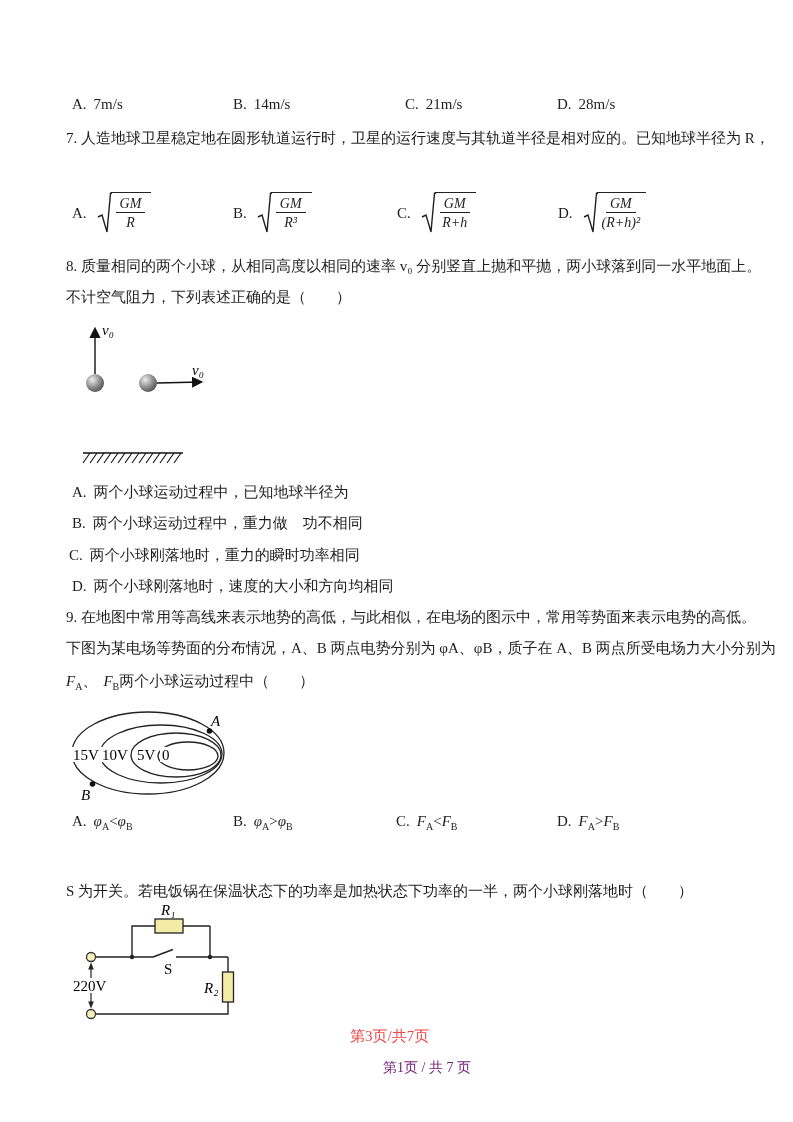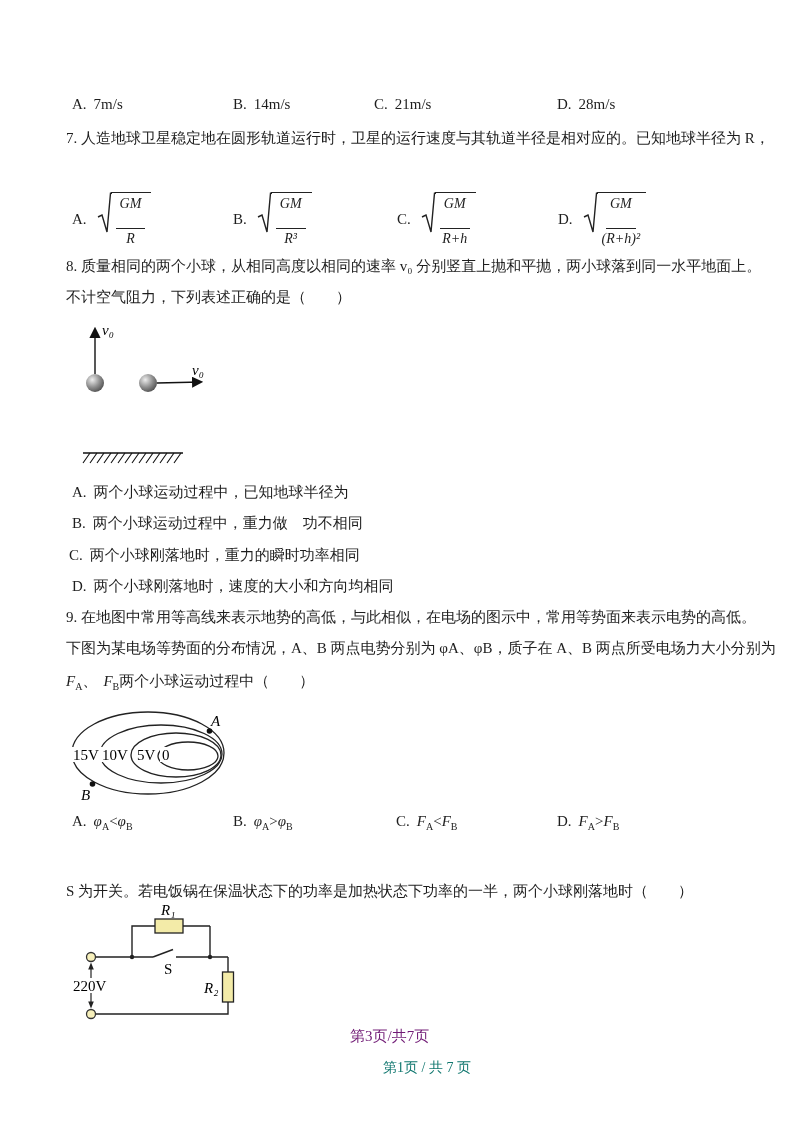--- a/index.html
+++ b/index.html
@@ -15,35 +15,35 @@
   sub.sm{font-size:10px;font-style:normal;}
   
   .fopt{position:absolute;display:flex;align-items:center;}
   .fopt .okey{font-size:15px;margin-right:10px;}
   .sqrt{display:inline-flex;align-items:flex-start;}
   .radbody{
     border-top:1.4px solid #222;display:inline-flex;flex-direction:column;
     align-items:center;padding:3px 6px 0 5px;margin-left:-1px;
     font-size:14px;font-style:italic;line-height:16px;
   }
-  .num{border-bottom:1.2px solid #222;padding:0 4px 16px;}
+  .num{border-bottom:1.2px solid #222;padding:0 4px 0;}
   .den{padding-top:2px;}
-  .footer1{position:absolute;left:350px;top:1027px;font-size:15px;color:#701a75;}
-  .footer2{position:absolute;left:383px;top:1059px;font-size:14px;color:#0f766e;text-align:center;}
+  .footer1{position:absolute;left:350px;top:1027px;font-size:15px;color:#ef4444;}
+  .footer2{position:absolute;left:383px;top:1059px;font-size:14px;color:#701a75;text-align:center;}
   svg text{font-family:"Liberation Serif","DejaVu Serif",serif;}
 </style>
 </head>
 <body>
 
 <div class="page">
 
   <div>
     <span class="opt" style="left:72px;top:96px"><span class="okey">A.</span><span>7m/s</span></span>
     <span class="opt" style="left:233px;top:96px"><span class="okey">B.</span><span>14m/s</span></span>
-    <span class="opt" style="left:374px;top:96px"><span class="okey">C.</span><span>21m/s</span></span>
+    <span class="opt" style="left:405px;top:96px"><span class="okey">C.</span><span>21m/s</span></span>
     <span class="opt" style="left:557px;top:96px"><span class="okey">D.</span><span>28m/s</span></span>
   </div>
 
   <div class="tline" style="top:128px">7. 人造地球卫星稳定地在圆形轨道运行时，卫星的运行速度与其轨道半径是相对应的。已知地球半径为 R，</div>
 
   <div>
     <div class="fopt" style="left:72px;top:192px">
       <span class="okey">A.</span>
       <span class="sqrt">
         <svg width="15" height="42">

